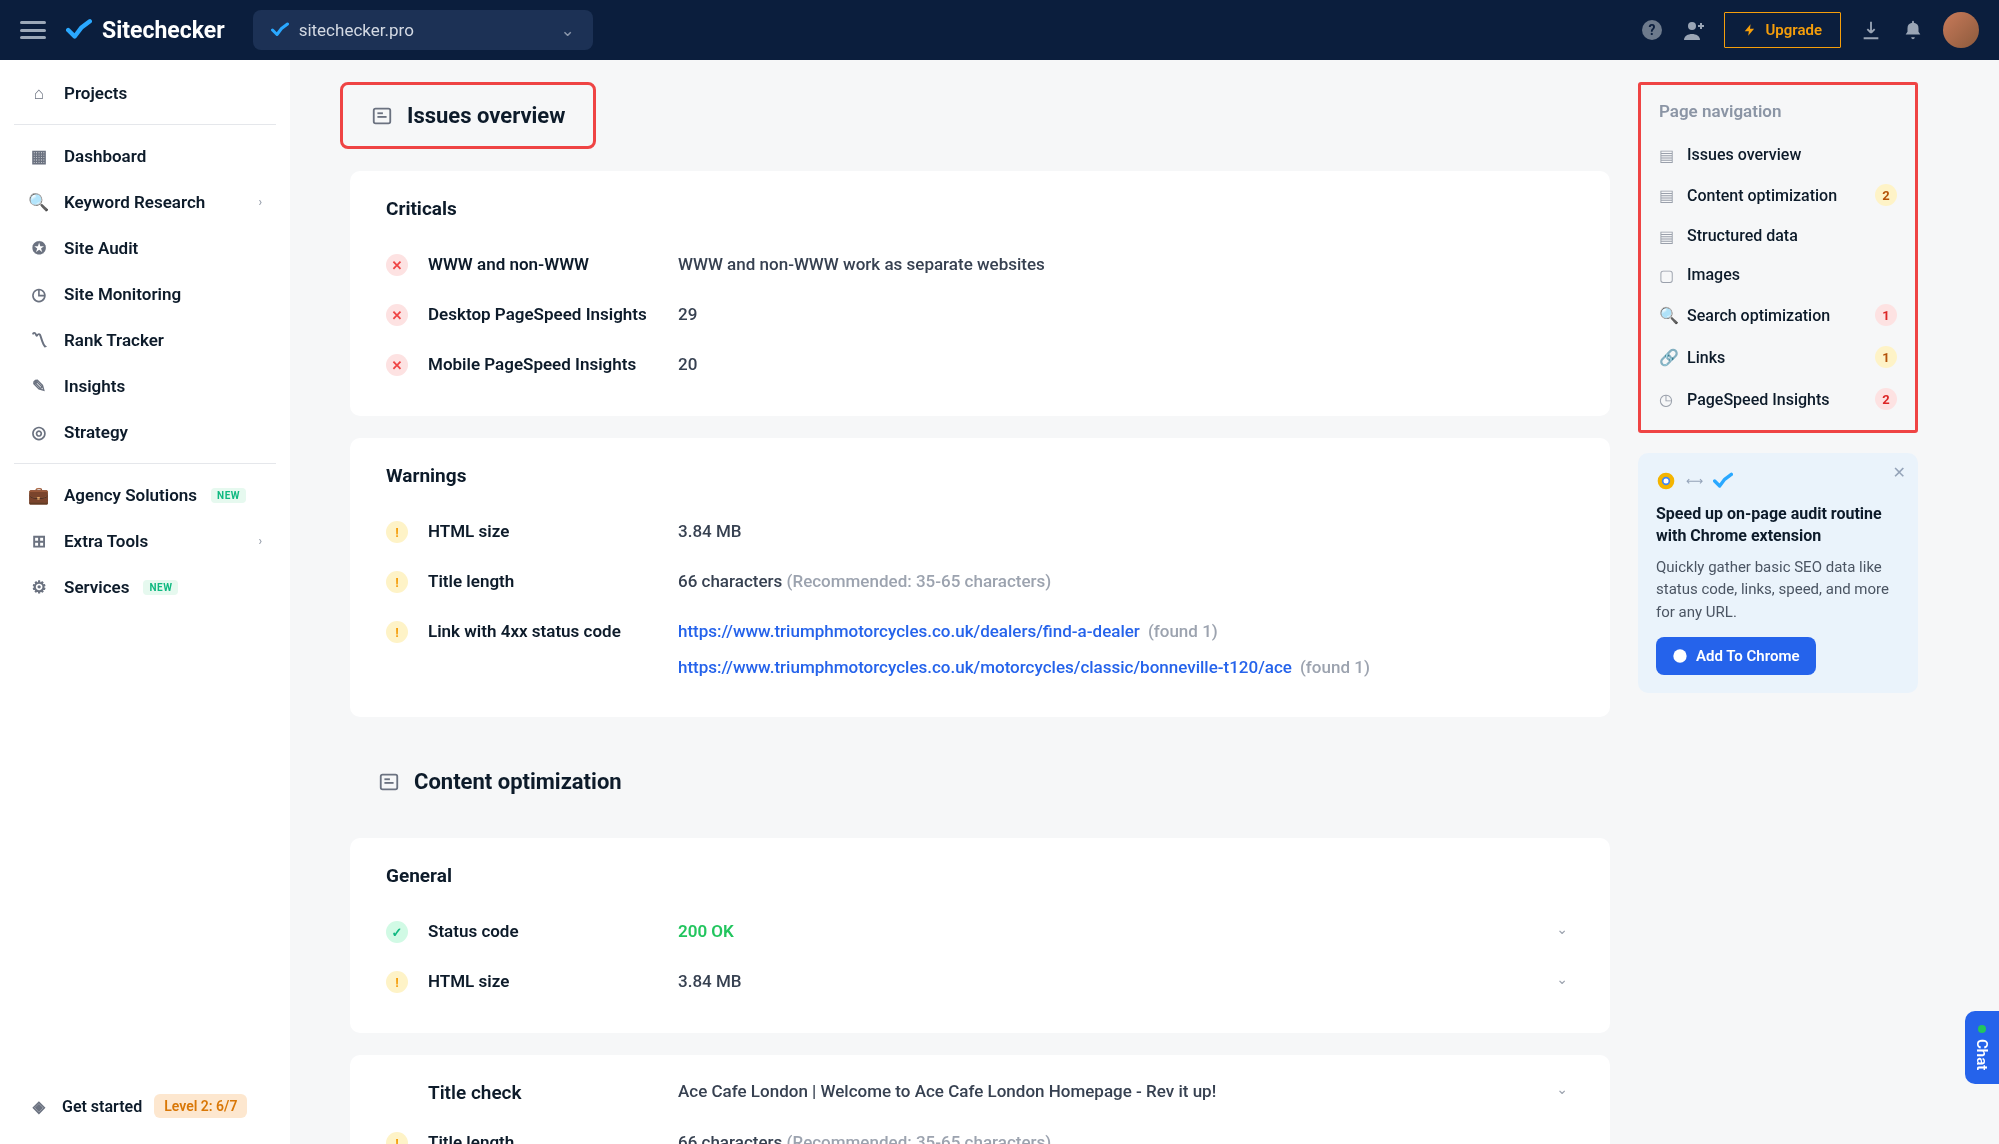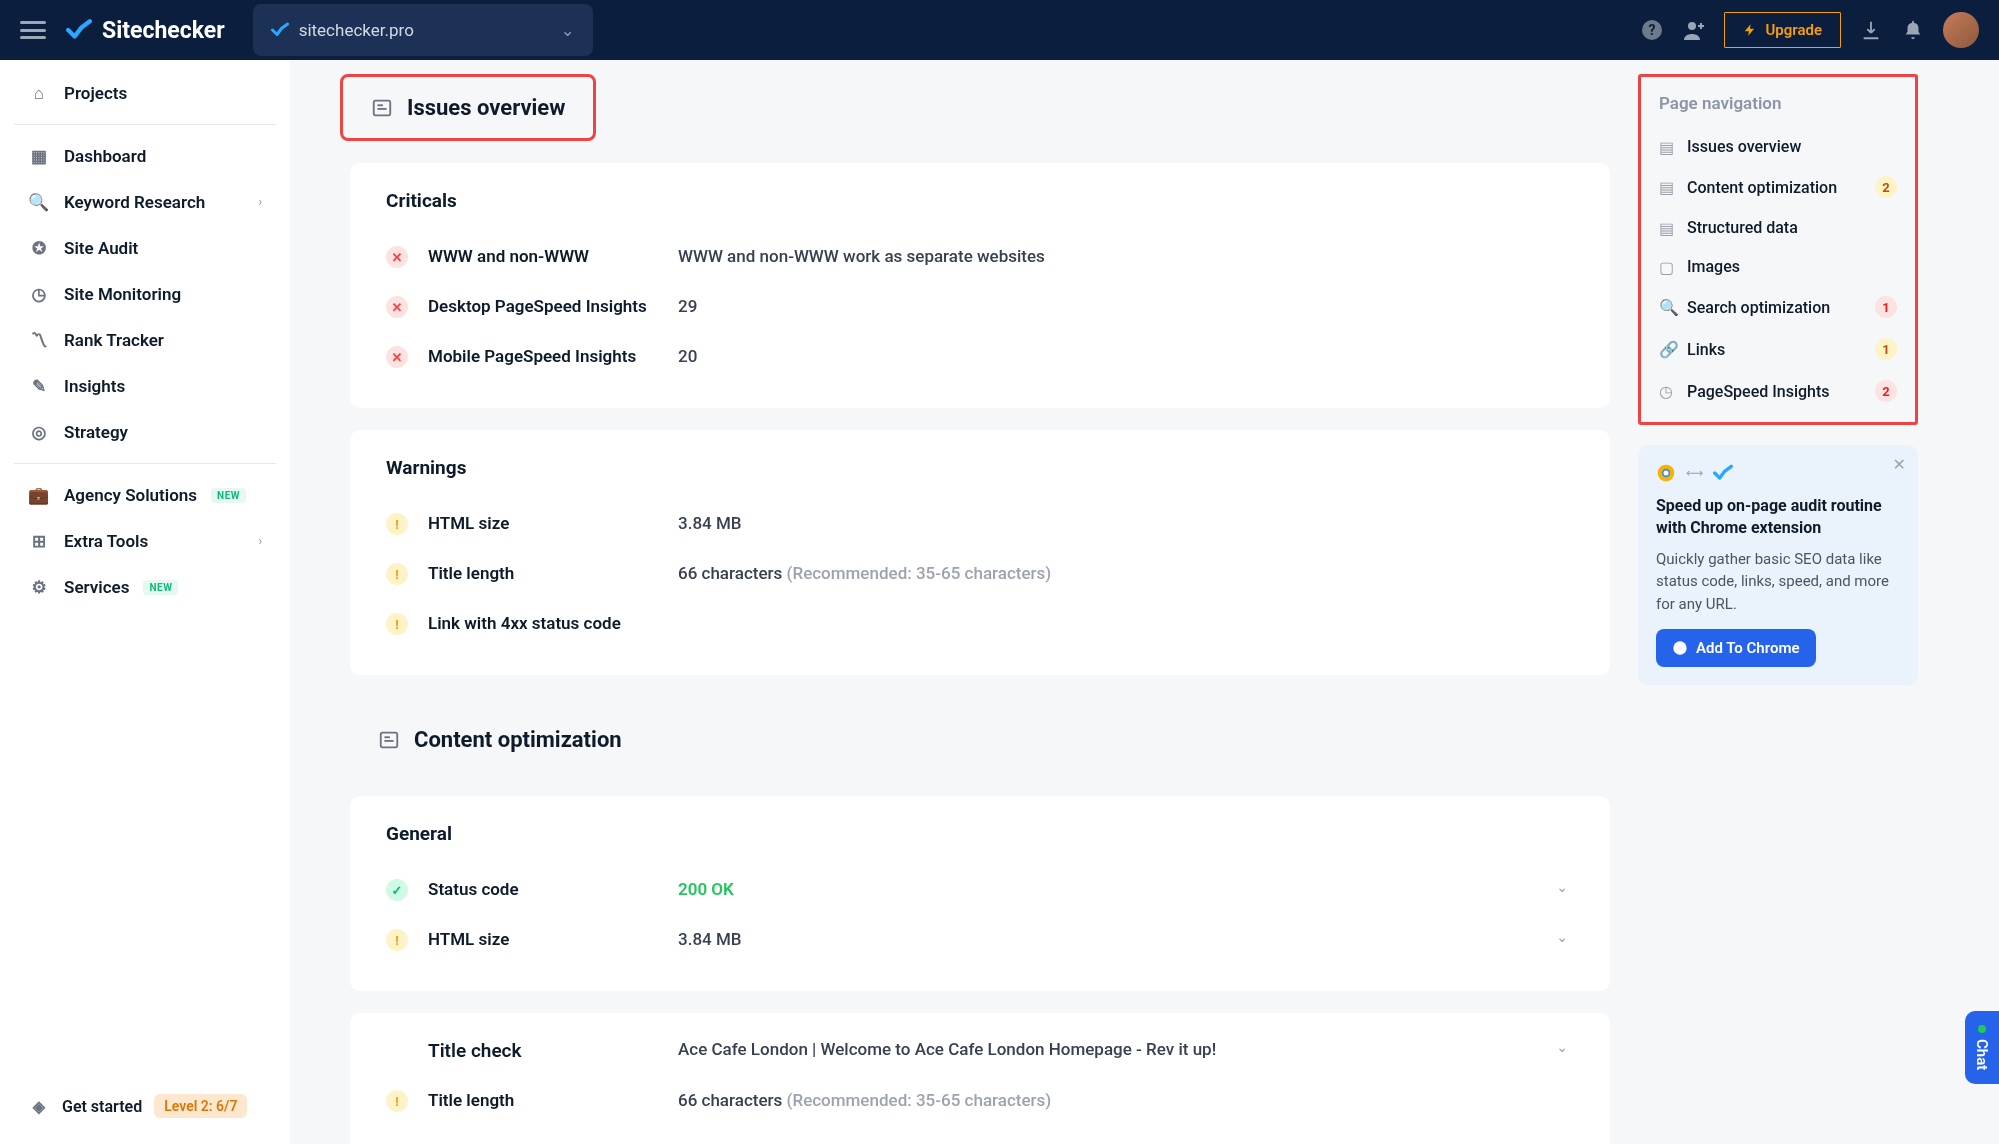--- a/index.html
+++ b/index.html
@@ -3,38 +3,38 @@
 <meta charset="utf-8">
 <style>
 * { margin:0; padding:0; box-sizing:border-box; font-family:-apple-system,BlinkMacSystemFont,"Segoe UI",Roboto,sans-serif; }
 body { background:#fff; width:1999px; height:1144px; overflow:hidden; }
 
 .topbar { height:60px; background:#0b1e3d; display:flex; align-items:center; padding:0 20px; color:#fff; }
 .hamburger { width:26px; height:18px; display:flex; flex-direction:column; justify-content:space-between; cursor:pointer; margin-right:20px; }
 .hamburger span { height:3px; background:#9ca8b8; border-radius:2px; }
 .logo { display:flex; align-items:center; gap:10px; font-size:23px; font-weight:700; margin-right:28px; }
 .logo-mark { width:26px; height:22px; }
-.site-dropdown { background:#1c3155; height:52px; border-radius:8px; display:flex; align-items:center; padding:16px 18px; gap:10px; cursor:pointer; min-width:340px; color:#d3d9e3; font-size:17px;}
+.site-dropdown { background:#1c3155; height:40px; border-radius:8px; display:flex; align-items:center; padding:16px 18px; gap:10px; cursor:pointer; min-width:340px; color:#d3d9e3; font-size:17px;}
 .site-dropdown .chev { margin-left:auto; opacity:.6;}
 .topbar-right { margin-left:auto; display:flex; align-items:center; gap:18px; }
 .tb-icon { width:24px; height:24px; color:#9aa5b5; cursor:pointer; display:flex; align-items:center; justify-content:center;}
 .upgrade-btn { border:1.5px solid #f59e0b; color:#f59e0b; padding:8px 18px; border-radius:1px; font-size:15px; font-weight:600; display:flex; align-items:center; gap:8px; cursor:pointer; background:transparent;}
 .avatar { width:36px; height:36px; border-radius:50%; background:linear-gradient(135deg,#c97a5a,#8b5a3c); }
 
 .body-wrap { display:flex; height:calc(100% - 60px); }
 .sidebar { width:290px; background:#fff; padding:10px 0; display:flex; flex-direction:column; }
 .side-item { display:flex; align-items:center; gap:14px; padding:12px 28px; color:#0d1b2a; font-size:17px; font-weight:600; cursor:pointer; position:relative;}
 .side-ico { width:22px; height:22px; color:#6b7280; flex-shrink:0; display:flex; align-items:center; justify-content:center;}
 .side-chev { margin-left:auto; color:#9ca3af; font-size:12px;}
 .side-divider { height:1px; background:#e5e7eb; margin:8px 14px; }
 .badge-new { background:#e6f9ef; color:#10b981; font-size:10px; font-weight:700; padding:2px 6px; border-radius:4px; letter-spacing:.5px;}
 .get-started-bar { margin-top:auto; padding:16px 28px; display:flex; align-items:center; gap:12px; font-size:16px; font-weight:600; color:#0d1b2a;}
 .level-badge { background:#fde7cf; color:#d97706; font-size:14px; font-weight:600; padding:4px 10px; border-radius:6px;}
 
-.main { flex:1; background:#f6f7f8; overflow:auto; padding:0 0 40px 0;}
+.main { flex:1; background:#f6f7f8; overflow:auto; padding:8px 0 40px 0;}
 .main-inner { display:flex; gap:28px; padding:0 40px 40px 60px;}
 .content-col { flex:1; max-width:1260px;}
 .section-card { background:#fff; border-radius:10px; margin-top:22px; }
 .section-header { display:flex; align-items:center; gap:14px; padding:22px 28px; font-size:22px; font-weight:700; color:#0d1b2a;}
 .section-header .sec-ico { width:22px; height:22px; color:#6b7280;}
 .issues-header-box { border:3px solid #ef4444; border-radius:8px; background:#f6f7f8; display:inline-flex; align-items:center; gap:14px; padding:18px 28px; margin-top:14px; margin-left:-10px;}
 .issues-header-box .sec-ico{ width:22px; height:22px; color:#6b7280;}
 .issues-header-box span.title{ font-size:22px; font-weight:700; color:#0d1b2a;}
 
 .group { padding:26px 36px;}
@@ -231,20 +231,24 @@
               <div class="row-value">3.84 MB</div>
             </div>
             <div class="row">
               <div class="status-dot dot-warn">!</div>
               <div class="row-label">Title length</div>
               <div class="row-value"><span>66 characters</span> <span class="muted">(Recommended: 35-65 characters)</span></div>
             </div>
             <div class="row">
               <div class="status-dot dot-warn">!</div>
               <div class="row-label">Link with 4xx status code</div>
+              <div class="row-value">
+                <div><a>https://www.triumphmotorcycles.co.uk/dealers/find-a-dealer</a><span class="found">(found 1)</span></div>
+                <div style="margin-top:16px;"><a>https://www.triumphmotorcycles.co.uk/motorcycles/classic/bonneville-t120/ace</a><span class="found">(found 1)</span></div>
+              </div>
             </div>
           </div>
         </div>
 
         <div class="section-header" style="margin-top:30px;">
           <svg class="sec-ico" viewBox="0 0 24 24" fill="none" stroke="currentColor" stroke-width="2">
               <rect x="3" y="4" width="18" height="16" rx="2"></rect>
               <line x1="7" y1="9" x2="13" y2="9"></line>
               <line x1="7" y1="13" x2="17" y2="13"></line>
             </svg>

